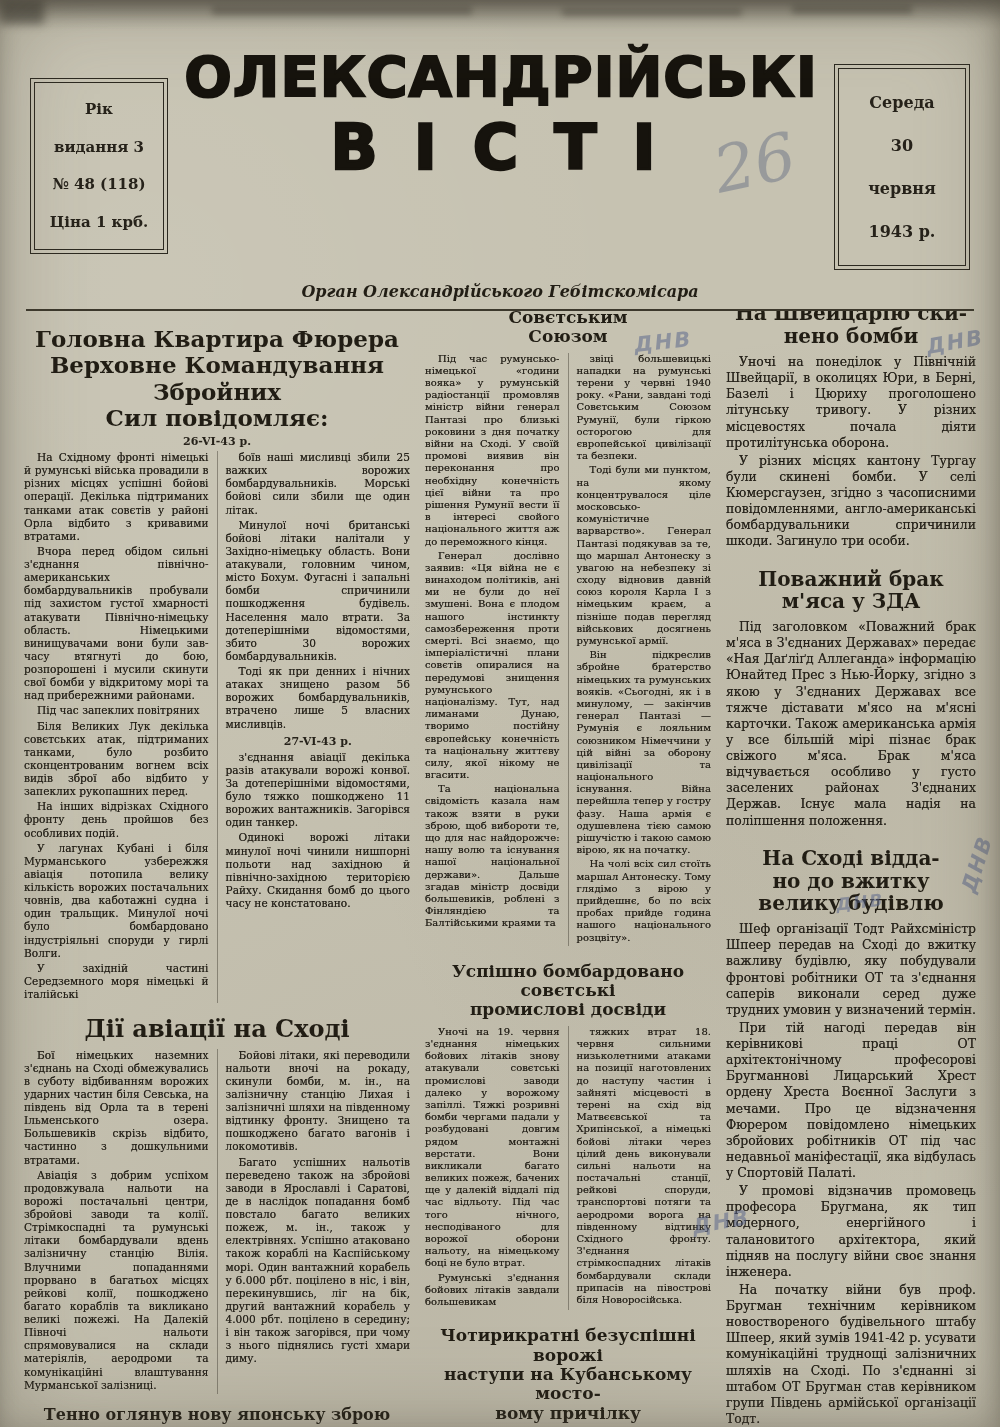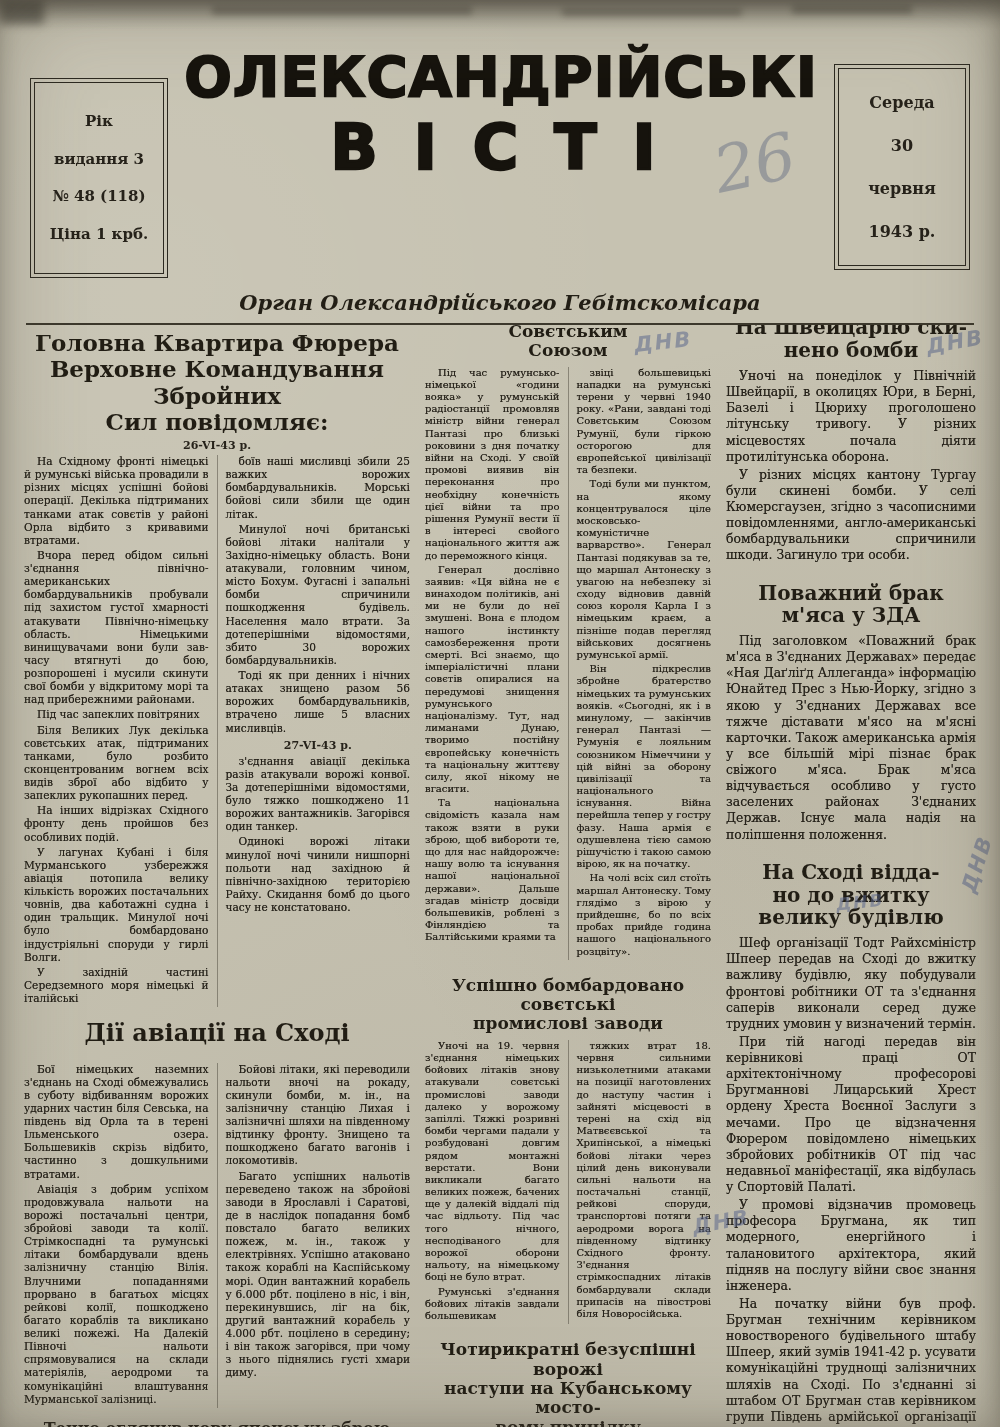--- a/index.html
+++ b/index.html
@@ -19,41 +19,41 @@
     background:linear-gradient(rgba(92,88,76,.5), rgba(150,146,130,.22) 70%, transparent);}
   .smudge{position:absolute;background:rgba(52,48,40,.35);filter:blur(3px);border-radius:2px;}
   .s1{left:212px;top:6px;width:260px;height:9px;}
   .s2{left:562px;top:8px;width:180px;height:8px;}
   .s3{left:792px;top:5px;width:120px;height:9px;}
   .s4{left:0;top:0;width:44px;height:24px;background:rgba(40,38,32,.5);filter:blur(5px);}
 
   .header{display:flex;align-items:flex-start;justify-content:space-between;padding:40px 30px 0;}
   .box{border:1px solid #2c2920;outline:1px solid #2c2920;outline-offset:3px;margin:4px;
     text-align:center;font-weight:bold;display:flex;flex-direction:column;justify-content:space-around;}
-  .issue-box{width:120px;height:150px;margin-top:42px;font-size:15px;padding:20px 4px;}
+  .issue-box{width:120px;height:150px;margin-top:42px;font-size:15px;padding:8px 4px;}
   .date-box{width:118px;height:172px;margin-top:28px;font-size:16px;padding:12px 4px;}
   .box-line{line-height:1.25;}
   .title-wrap{flex:1;text-align:center;color:#16130d;}
   .title-l1{font-family:"DejaVu Sans",sans-serif;font-weight:bold;font-size:56px;letter-spacing:1px;
     -webkit-text-stroke:2px #16130d;margin-top:4px;}
   .title-l2{font-family:"DejaVu Sans",sans-serif;font-weight:bold;font-size:62px;letter-spacing:36px;
     -webkit-text-stroke:2.5px #16130d;margin-top:2px;padding-left:20px;}
-  .subtitle{text-align:center;font-weight:bold;font-style:italic;font-size:21px;margin:12px 0 8px;color:#221e15;}
+  .subtitle{text-align:center;font-weight:bold;font-style:italic;font-size:16px;margin:12px 0 8px;color:#221e15;}
   .main-rule{height:2px;background:#3c382c;margin:0 26px;}
 
   .columns{display:flex;align-items:flex-end;padding:8px 24px 0;height:1110px;overflow:hidden;}
   .col{overflow:hidden;}
   .col-l{width:386px;}
   .col-m{width:286px;}
   .col-r{flex:1;}
   .vrule{width:1px;background:#474335;margin:0 7px;}
 
   .hl{font-weight:bold;text-align:center;margin:0 0 4px;line-height:1.14;color:#211d14;white-space:pre-line;}
   .hl-okw{font-size:23px;margin-top:2px;}
-  .hl-aviation{font-size:24px;margin-top:12px;margin-bottom:16px;}
+  .hl-aviation{font-size:24px;margin-top:12px;margin-bottom:6px;}
   .hl-tenno{font-size:16px;margin-top:12px;margin-bottom:5px;}
   .hl-romania{font-size:17px;margin-bottom:6px;}
   .hl-bombing{font-size:17px;margin-top:16px;margin-bottom:6px;}
   .hl-kuban{font-size:17px;margin-top:16px;margin-bottom:6px;}
   .hl-sw{font-size:20px;margin-bottom:6px;}
   .hl-meat{font-size:20px;margin-top:18px;margin-bottom:6px;}
   .hl-building{font-size:20px;margin-top:18px;margin-bottom:6px;}
 
   .dateline{text-align:center;font-weight:bold;font-size:11px;margin:4px 0 3px;}
   .body2{display:flex;}
@@ -174,21 +174,21 @@
               <p class="para">звіці большевицькі нападки на румунські терени у червні 1940 року. «Рани, завдані тоді Совєтським Союзом Румунії, були гіркою осторогою для європейської цивілізації та безпеки.</p>
               <p class="para">Тоді були ми пунктом, на якому концентрувалося ціле московсько-комуністичне варварство». Генерал Пантазі подякував за те, що маршал Антонеску з увагою на небезпеку зі сходу відновив давній союз короля Карла І з німецьким краєм, а пізніше подав перегляд військових досягнень румунської армії.</p>
               <p class="para">Він підкреслив збройне братерство німецьких та румунських вояків. «Сьогодні, як і в минулому, — закінчив генерал Пантазі — Румунія є лояльним союзником Німеччини у цій війні за оборону цивілізації та національного існування. Війна перейшла тепер у гостру фазу. Наша армія є одушевлена тією самою рішучістю і такою самою вірою, як на початку.</p>
               <p class="para">На чолі всіх сил стоїть маршал Антонеску. Тому глядімо з вірою у прийдешнє, бо по всіх пробах прийде година нашого національного розцвіту».</p>
             </div>
         </div>
       </article>
 
       <article class="article">
         <h2 class="hl hl-bombing">Успішно бомбардовано совєтські
-промислові заводи</h2>
+промислові досвіди</h2>
         <div class="body2">
           <div class="sub">
               <p class="para">Уночі на 19. червня з'єднання німецьких бойових літаків знову атакували совєтські промислові заводи далеко у ворожому запіллі. Тяжкі розривні бомби чергами падали у розбудовані довгим рядом монтажні верстати. Вони викликали багато великих пожеж, бачених ще у далекій віддалі під час відльоту. Під час того нічного, несподіваного для ворожої оборони нальоту, на німецькому боці не було втрат.</p>
               <p class="para">Румунські з'єднання бойових літаків завдали большевикам</p>
             </div>
           <div class="sub">
               <p class="para">тяжких втрат 18. червня сильними низьколетними атаками на позиції наготовлених до наступу частин і зайняті місцевості в терені на схід від Матвєєвської та Хрипінської, а німецькі бойові літаки через цілий день виконували сильні нальоти на постачальні станції, рейкові споруди, транспортові потяги та аеродроми ворога на південному відтинку Східного фронту. З'єднання стрімкоспадних літаків бомбардували склади припасів на півострові біля Новоросійська.</p>
             </div>
         </div>
       </article>

